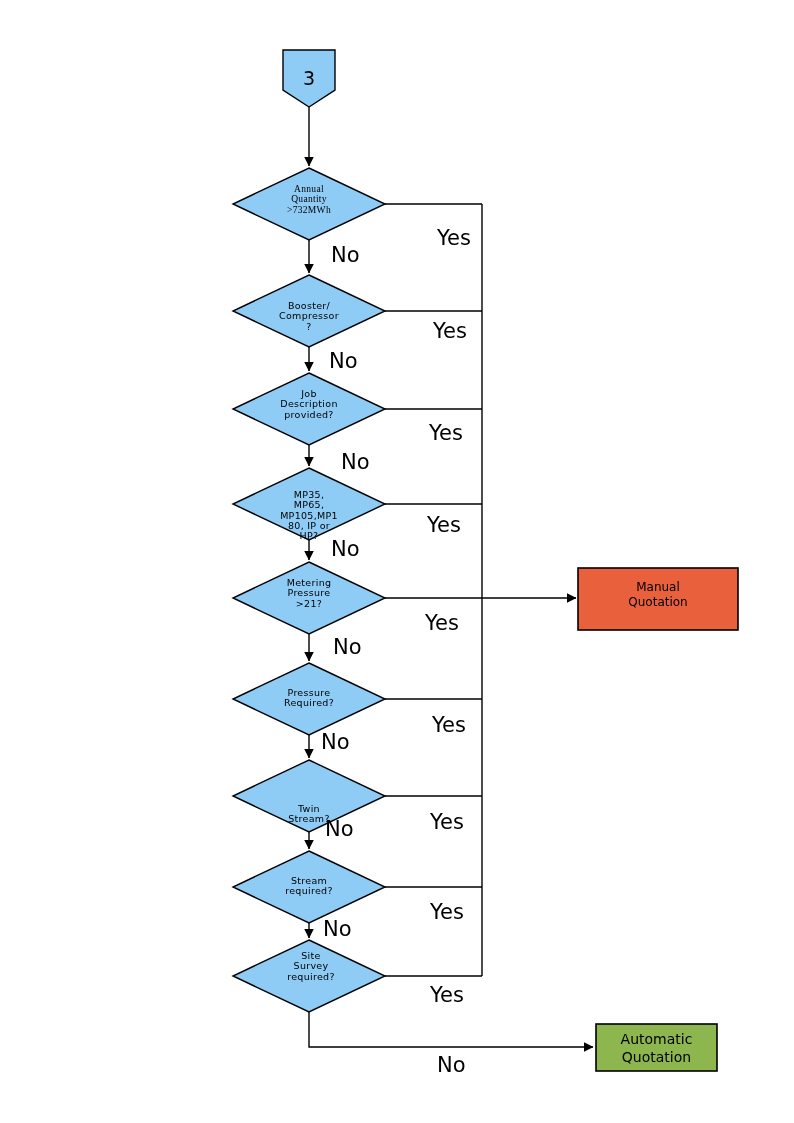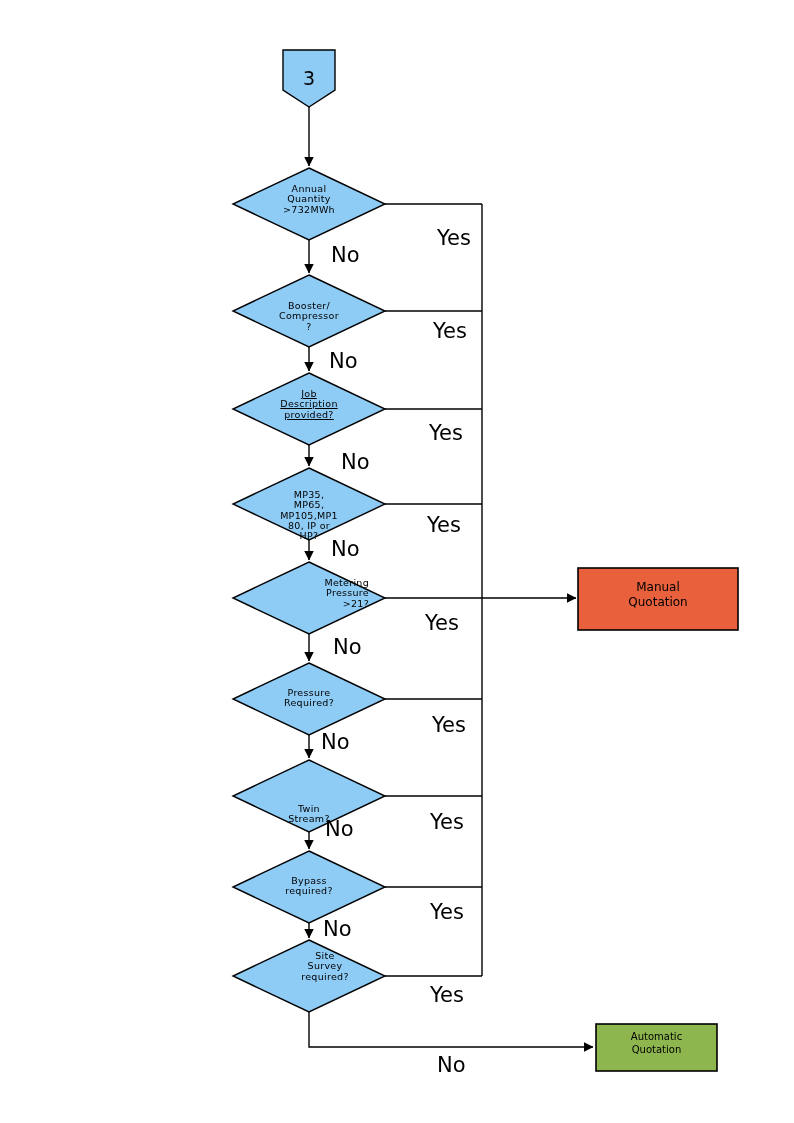--- a/index.html
+++ b/index.html
@@ -95,44 +95,44 @@
   <line x1="482" y1="598" x2="576" y2="598" stroke="#000000" stroke-width="1.4" marker-end="url(#arrow)"></line>
 
   <polyline points="309,1012 309,1047 593,1047" fill="none" stroke="#000000" stroke-width="1.4" marker-end="url(#arrow)"></polyline>
 
   <rect x="578" y="568" width="160" height="62" fill="#e8603c" stroke="#000000" stroke-width="1.6"></rect>
   <rect x="596" y="1024" width="121" height="47" fill="#8db64f" stroke="#000000" stroke-width="1.6"></rect>
 </svg>
 
 <div class="node-text terminator-label" style="left:283px; top:68px; width:52px;">3</div>
 
-<div class="node-text diamond-label" style="left:249px; top:184px; width:120px;">Annual
+<div class="node-text diamond-label" style="left:249px; top:184px; width:120px;font-family:Liberation Serif, serif;">Annual
 Quantity
 &gt;732MWh</div>
 <div class="node-text diamond-label" style="left:249px; top:301px; width:120px;">Booster/
 Compressor
 ?</div>
-<div class="node-text diamond-label" style="left:249px; top:389px; width:120px;text-decoration:underline;">Job
+<div class="node-text diamond-label" style="left:249px; top:389px; width:120px;">Job
 Description
 provided?</div>
 <div class="node-text diamond-label" style="left:249px; top:490px; width:120px;">MP35,
 MP65,
 MP105,MP1
 80, IP or
 HP?</div>
-<div class="node-text diamond-label" style="left:249px; top:578px; width:120px;text-align:right;">Metering
+<div class="node-text diamond-label" style="left:249px; top:578px; width:120px;">Metering
 Pressure
 &gt;21?</div>
 <div class="node-text diamond-label" style="left:249px; top:688px; width:120px;">Pressure
 Required?</div>
 <div class="node-text diamond-label" style="left:249px; top:804px; width:120px;">Twin
 Stream?</div>
-<div class="node-text diamond-label" style="left:249px; top:876px; width:120px;">Bypass
+<div class="node-text diamond-label" style="left:249px; top:876px; width:120px;">Stream
 required?</div>
-<div class="node-text diamond-label" style="left:265px; top:951px; width:120px;">Site
+<div class="node-text diamond-label" style="left:251px; top:951px; width:120px;">Site
 Survey
 required?</div>
 
 <div class="edge-label" style="left:331px; top:243px;">No</div>
 <div class="edge-label" style="left:329px; top:349px;">No</div>
 <div class="edge-label" style="left:341px; top:450px;">No</div>
 <div class="edge-label" style="left:331px; top:537px;">No</div>
 <div class="edge-label" style="left:333px; top:635px;">No</div>
 <div class="edge-label" style="left:321px; top:730px;">No</div>
 <div class="edge-label" style="left:325px; top:817px;">No</div>
@@ -145,14 +145,14 @@
 <div class="edge-label" style="left:425px; top:611px;">Yes</div>
 <div class="edge-label" style="left:432px; top:713px;">Yes</div>
 <div class="edge-label" style="left:430px; top:810px;">Yes</div>
 <div class="edge-label" style="left:430px; top:900px;">Yes</div>
 <div class="edge-label" style="left:430px; top:983px;">Yes</div>
 
 <div class="edge-label" style="left:437px; top:1053px;">No</div>
 
 <div class="node-text box-label" style="left:578px; top:580px; width:160px;">Manual
 Quotation</div>
-<div class="node-text box-label" style="left:596px; top:1031px; width:121px; font-size:10px;text-align:center;">Automatic
+<div class="node-text box-label" style="left:596px; top:1031px; width:121px; font-size:14px;text-align:center;">Automatic
 Quotation</div>
 
 </body></html>

